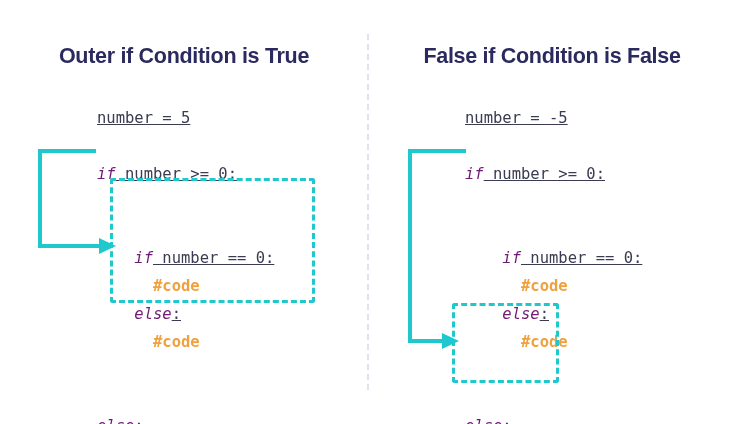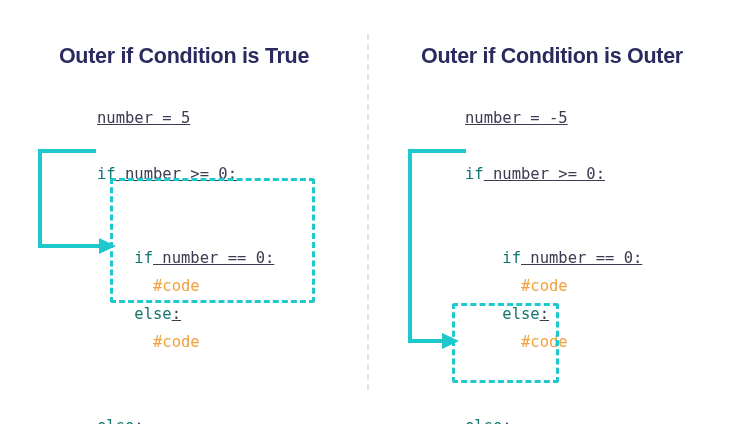--- a/index.html
+++ b/index.html
@@ -48,22 +48,22 @@
     position: absolute;
     font-family: "DejaVu Sans Mono", "Liberation Mono", monospace;
     font-size: 15.5px;
     line-height: 28px;
     white-space: pre;
     color: #3b3b52;
   }
   #code-left  { left: 97px;  top: 104px; }
   #code-right { left: 465px; top: 104px; }
 
-  .kw   { color: #0f766e; }
-  .cmt  { color: #f0a03c; }
+  .kw   { color: #701a75; font-style: italic; }
+  .cmt  { color: #f0a03c; font-weight: bold; }
   .idn  { color: #3b3b52; text-decoration: underline; }
 
   .blank-line { display: block; height: 28px; }
 
   
   .hl-box {
     position: absolute;
     border: 3px dashed #1ec8cd;
     border-radius: 3px;
     box-sizing: border-box;
@@ -99,21 +99,21 @@
 
   <div class="code-block" id="code-left"><div><span class="idn">number = 5</span></div><div class="blank-line">&nbsp;</div><div><span class="kw">if</span><span class="idn"> number &gt;= 0:</span></div><div class="blank-line">&nbsp;</div><div class="blank-line">&nbsp;</div><div><span>    </span><span class="kw">if</span><span class="idn"> number == 0:</span></div><div><span>    </span><span class="cmt">  #code</span></div><div><span>    </span><span class="kw">else</span><span class="idn">:</span></div><div><span>    </span><span class="cmt">  #code</span></div><div class="blank-line">&nbsp;</div><div class="blank-line">&nbsp;</div><div><span class="kw">else</span><span class="idn">:</span></div></div>
 
   <div class="hl-box" id="hl-box-left"></div>
 
   <svg class="arrow-svg" id="arrow-left-svg" viewBox="0 0 120 115">
     <path class="arrow-path" d="M 58 6 L 4 6 L 4 101 L 65 101"></path>
     <polygon class="arrow-head" points="63,93 80,101 63,109"></polygon>
   </svg>
 
-  <div class="panel-title" id="title-right">Outer if Condition is Outer</div>
+  <div class="panel-title" id="title-right">False if Condition is False</div>
 
   <div class="code-block" id="code-right"><div><span class="idn">number = -5</span></div><div class="blank-line">&nbsp;</div><div><span class="kw">if</span><span class="idn"> number &gt;= 0:</span></div><div class="blank-line">&nbsp;</div><div class="blank-line">&nbsp;</div><div><span>    </span><span class="kw">if</span><span class="idn"> number == 0:</span></div><div><span>    </span><span class="cmt">  #code</span></div><div><span>    </span><span class="kw">else</span><span class="idn">:</span></div><div><span>    </span><span class="cmt">  #code</span></div><div class="blank-line">&nbsp;</div><div class="blank-line">&nbsp;</div><div><span class="kw">else</span><span class="idn">:</span></div></div>
 
   <div class="hl-box" id="hl-box-right"></div>
 
   <svg class="arrow-svg" id="arrow-right-svg" viewBox="0 0 100 210">
     <path class="arrow-path" d="M 58 6 L 4 6 L 4 196 L 38 196"></path>
     <polygon class="arrow-head" points="36,188 53,196 36,204"></polygon>
   </svg>
 

